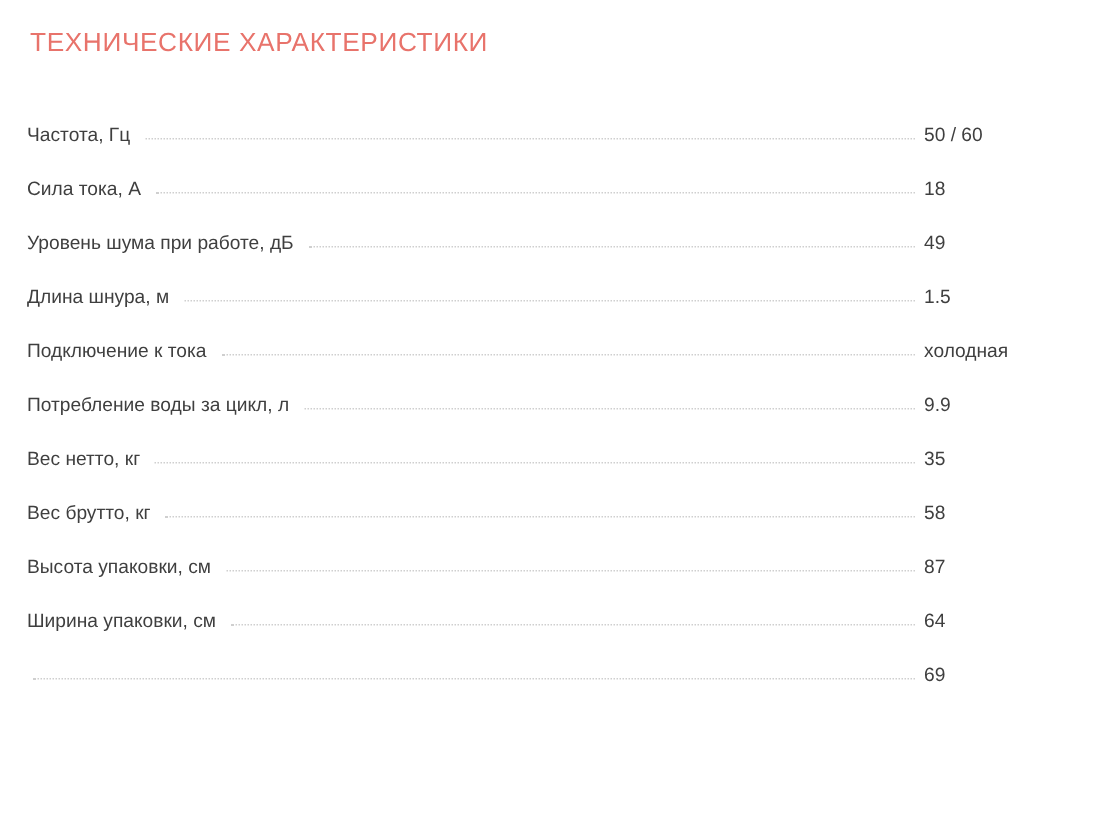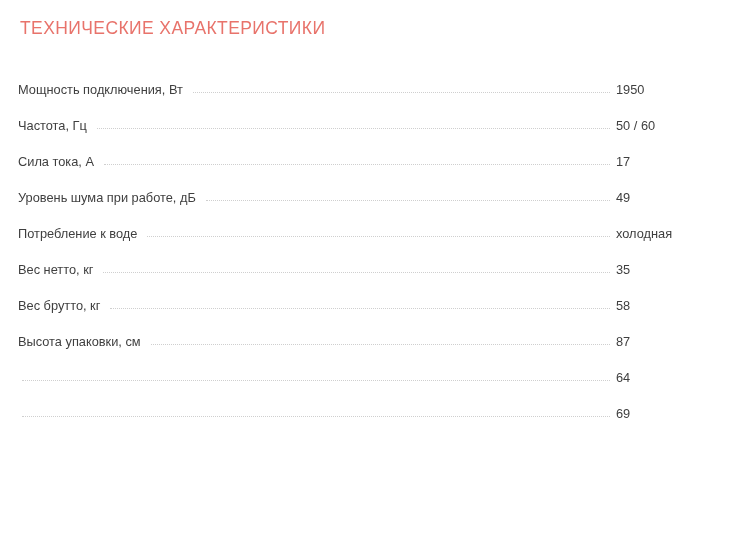--- a/index.html
+++ b/index.html
@@ -68,60 +68,66 @@
     padding-left: 2px;
   }
 </style>
 </head>
 <body>
 
 <div class="spec-panel">
   <h1 class="spec-title">ТЕХНИЧЕСКИЕ ХАРАКТЕРИСТИКИ</h1>
   <ul class="spec-list">
     <li class="spec-row">
-      <span class="spec-label">Мощность подключения, Вт</span>
-      <span class="spec-dots"></span>
-      <span class="spec-value">1950</span>
-    </li>
-    <li class="spec-row">
       <span class="spec-label">Частота, Гц</span>
       <span class="spec-dots"></span>
       <span class="spec-value">50 / 60</span>
     </li>
     <li class="spec-row">
       <span class="spec-label">Сила тока, А</span>
       <span class="spec-dots"></span>
-      <span class="spec-value">17</span>
+      <span class="spec-value">18</span>
     </li>
     <li class="spec-row">
       <span class="spec-label">Уровень шума при работе, дБ</span>
       <span class="spec-dots"></span>
       <span class="spec-value">49</span>
     </li>
     <li class="spec-row">
-      <span class="spec-label">Потребление к воде</span>
+      <span class="spec-label">Длина шнура, м</span>
+      <span class="spec-dots"></span>
+      <span class="spec-value">1.5</span>
+    </li>
+    <li class="spec-row">
+      <span class="spec-label">Подключение к тока</span>
       <span class="spec-dots"></span>
       <span class="spec-value">холодная</span>
+    </li>
+    <li class="spec-row">
+      <span class="spec-label">Потребление воды за цикл, л</span>
+      <span class="spec-dots"></span>
+      <span class="spec-value">9.9</span>
     </li>
     <li class="spec-row">
       <span class="spec-label">Вес нетто, кг</span>
       <span class="spec-dots"></span>
       <span class="spec-value">35</span>
     </li>
     <li class="spec-row">
       <span class="spec-label">Вес брутто, кг</span>
       <span class="spec-dots"></span>
       <span class="spec-value">58</span>
     </li>
     <li class="spec-row">
       <span class="spec-label">Высота упаковки, см</span>
       <span class="spec-dots"></span>
       <span class="spec-value">87</span>
     </li>
     <li class="spec-row">
+      <span class="spec-label">Ширина упаковки, см</span>
       <span class="spec-dots"></span>
       <span class="spec-value">64</span>
     </li>
     <li class="spec-row">
       <span class="spec-dots"></span>
       <span class="spec-value">69</span>
     </li>
   </ul>
 </div>
 

